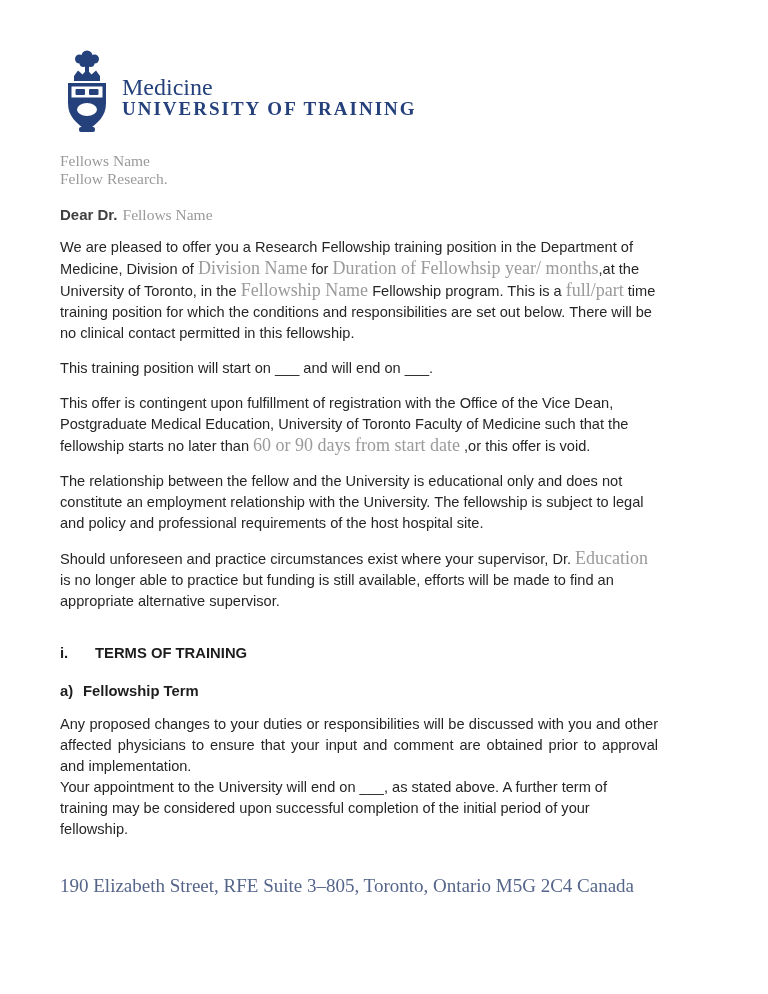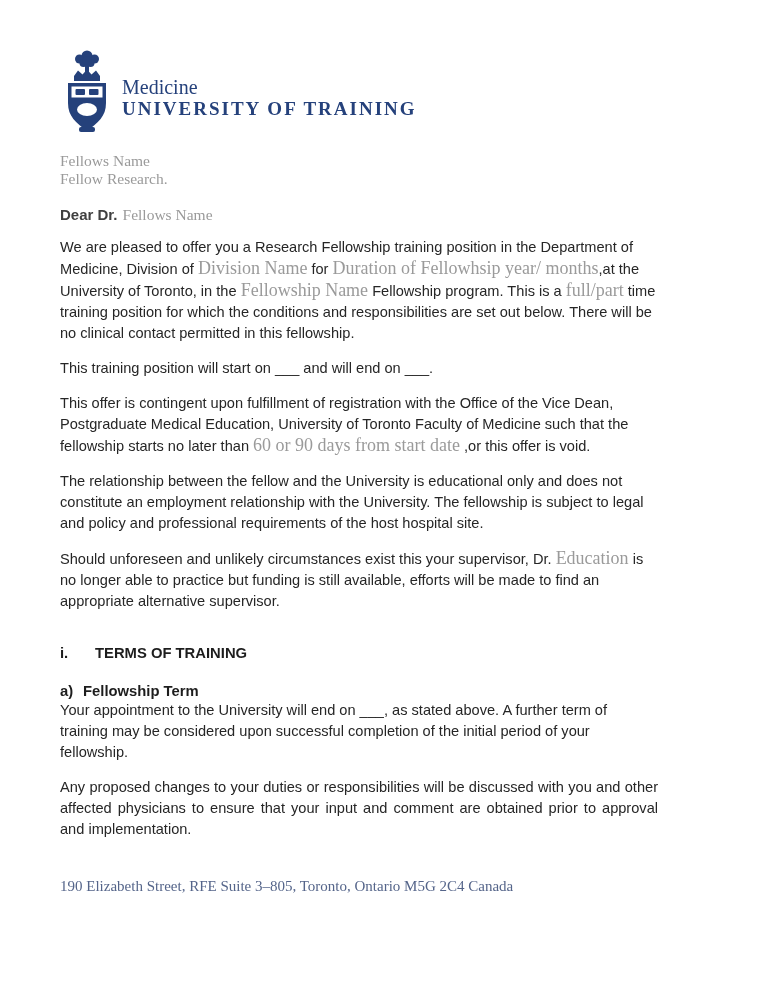--- a/index.html
+++ b/index.html
@@ -15,21 +15,21 @@
   }
   .content { padding: 48px 110px 0 60px; }
 
   
   .logo-row { display: flex; align-items: flex-end; gap: 7px; height: 86px; margin-bottom: 12px; }
   .crest { display: block; }
   .crest svg { display: block; }
   .logo-text { padding-bottom: 14px; padding-left: 1px; }
   .logo-dept {
     font-family: "Liberation Serif", serif;
-    font-size: 20px; line-height: 22px;
+    font-size: 24px; line-height: 22px;
     color: #25417b;
   }
   .logo-univ {
     font-family: "Liberation Serif", serif;
     font-size: 19px; line-height: 22px;
     font-weight: bold; letter-spacing: 2px;
     color: #25417b;
   }
 
   
@@ -61,21 +61,21 @@
     position: absolute; left: 60px; top: 878px;
     font-family: "Liberation Serif", serif;
     color: #55658a;
   }
   .footer-title {
     font-variant: small-caps;
     font-size: 16px; line-height: 19px;
     letter-spacing: 2.5px;
     color: #55658a;
   }
-  .footer-line { font-size: 15px; line-height: 16px; color: #55658a; }
+  .footer-line { font-size: 19px; line-height: 16px; color: #55658a; }
 </style>
 </head>
 <body>
 
 <div class="page">
   <div class="content">
 
     <header class="logo-row">
       <span class="crest">
         <svg width="54" height="86" viewBox="0 0 54 86" xmlns="http://www.w3.org/2000/svg" aria-hidden="true">
@@ -114,34 +114,34 @@
     <p class="salutation"><span class="prefix">Dear Dr.</span><span class="ph-inline">Fellows Name</span></p>
 
     <p class="body"><span>We are pleased to offer you a Research Fellowship training position in the Department of Medicine, Division of </span><span class="ph-inline">Division Name</span><span> for </span><span class="ph-inline">Duration of Fellowhsip  year/ months</span><span>,at the University of Toronto, in the </span><span class="ph-inline">Fellowship Name</span><span> Fellowship program. This is a </span><span class="ph-inline">full/part</span><span> time training position for which the conditions and responsibilities are set out below. There will be no clinical contact permitted in this fellowship.</span></p>
 
     <p class="body">This training position will start on ___ and will end on ___.</p>
 
     <p class="body"><span>This offer is contingent upon fulfillment of registration with the Office of the Vice Dean, Postgraduate Medical Education, University of Toronto Faculty of Medicine such that the fellowship starts no later than </span><span class="ph-inline">60 or 90 days from start date</span><span> ,or this offer is void.</span></p>
 
     <p class="body">The relationship between the fellow and the University is educational only and does not constitute an employment relationship with the University. The fellowship is subject to legal and policy and professional requirements of the host hospital site.</p>
 
-    <p class="body"><span>Should unforeseen and unlikely circumstances exist this your supervisor, Dr. </span><span class="ph-inline">Education</span><span> is no longer able to practice but funding is still available, efforts will be made to find an appropriate alternative supervisor.</span></p>
+    <p class="body"><span>Should unforeseen and practice circumstances exist where your supervisor, Dr. </span><span class="ph-inline">Education</span><span> is no longer able to practice but funding is still available, efforts will be made to find an appropriate alternative supervisor.</span></p>
 
     <div class="section-head">
       <span class="num">i.</span>
       <span>TERMS OF TRAINING</span>
     </div>
 
     <div class="sub-head">
       <span class="num">a)</span>
       <span>Fellowship Term</span>
     </div>
 
+    <p class="body justify">Any proposed changes to your duties or responsibilities will be discussed with you and other affected physicians to ensure that your input and comment are obtained prior to approval and implementation.</p>
+
     <p class="body nogap">Your appointment to the University will end on ___, as stated above. A further term of training may be considered upon successful completion of the initial period of your fellowship.</p>
-
-    <p class="body justify">Any proposed changes to your duties or responsibilities will be discussed with you and other affected physicians to ensure that your input and comment are obtained prior to approval and implementation.</p>
 
   </div>
 
   <footer class="page-footer">
     <div class="footer-line">190 Elizabeth Street, RFE Suite 3–805, Toronto, Ontario M5G 2C4 Canada</div>
   </footer>
 </div>
 
 </body></html>

